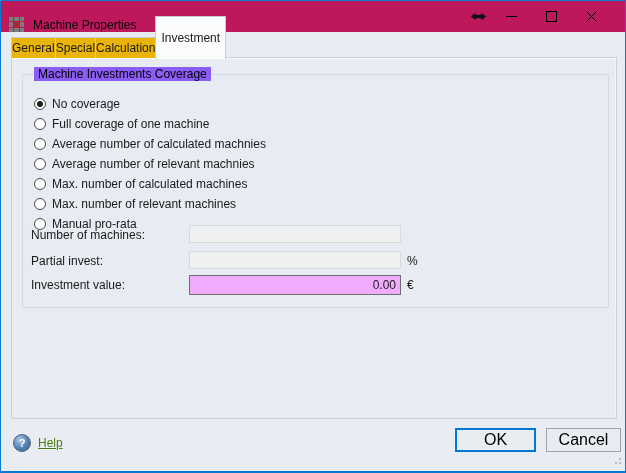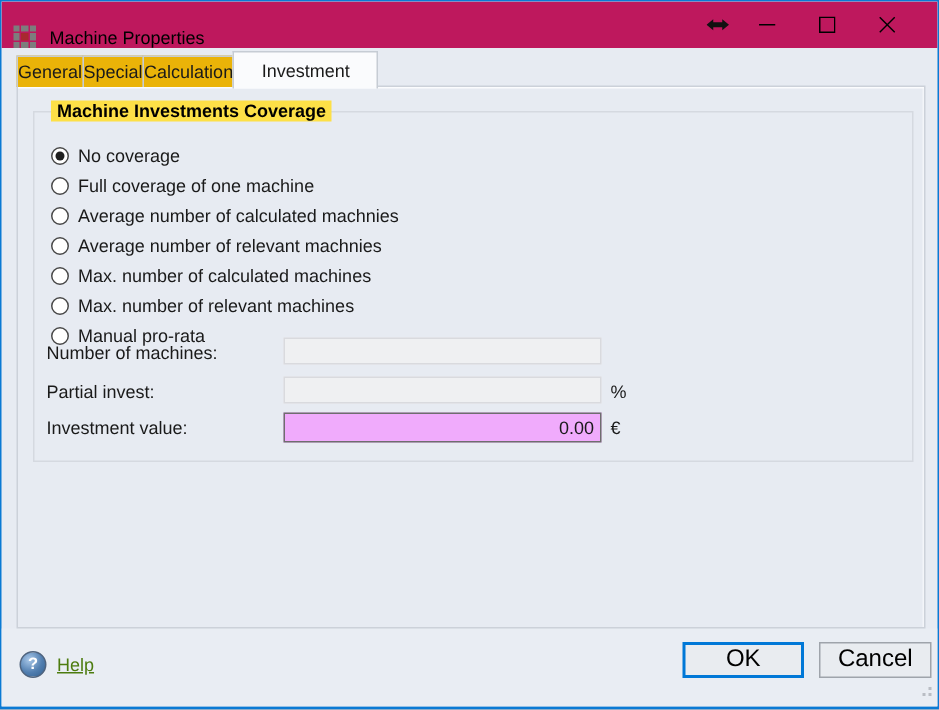--- a/index.html
+++ b/index.html
@@ -37,38 +37,38 @@
   .tabstrip{
     position:absolute;top:32px;left:10px;height:25px;
     display:flex;align-items:flex-end;z-index:3;
   }
   .tab{
     height:21px;padding:0 0;display:flex;align-items:center;
     background:#eab308;border:1px solid #c6ccd4;border-bottom:none;
     margin-right:-1px;position:relative;z-index:1;white-space:nowrap;
   }
   .tab.active{
-    height:25px;background:#fafbfd;z-index:4;margin-bottom:-1px;
-    padding:0 18px;
+    height:43px;background:#fafbfd;z-index:4;margin-bottom:-1px;
+    padding:0 5px;
   }
   
   .tabpage{
     position:absolute;left:10px;width:606px;top:56px;height:362px;
     background:#e7ebf2;border:1px solid #ccd1d9;
     box-shadow:inset 0 1px 0 #fbfcfe, inset -1px 0 0 #f3f5f9;
     z-index:2;
   }
   
   .groupbox{
     position:absolute;left:10px;top:16px;width:587px;height:234px;
     border:1px solid #d5d9e0;
   }
   .group-title{
-    position:absolute;top:-8px;left:11px;background:#fde047;
-    padding:0 4px;white-space:nowrap;color:#000;font-weight:bold;
+    position:absolute;top:-8px;left:11px;background:#8b5cf6;
+    padding:0 4px;white-space:nowrap;color:#000;
   }
   
   .radio-list{position:absolute;left:11px;top:19px;}
   .radio-row{display:flex;align-items:center;height:20px;cursor:default;}
   .radio-circle{
     width:12px;height:12px;border:1px solid #4a4a4a;border-radius:50%;
     background:#fff;margin-right:6px;flex:0 0 auto;position:relative;
   }
   .radio-row.selected .radio-circle::after{
     content:"";position:absolute;left:2px;top:2px;width:6px;height:6px;

